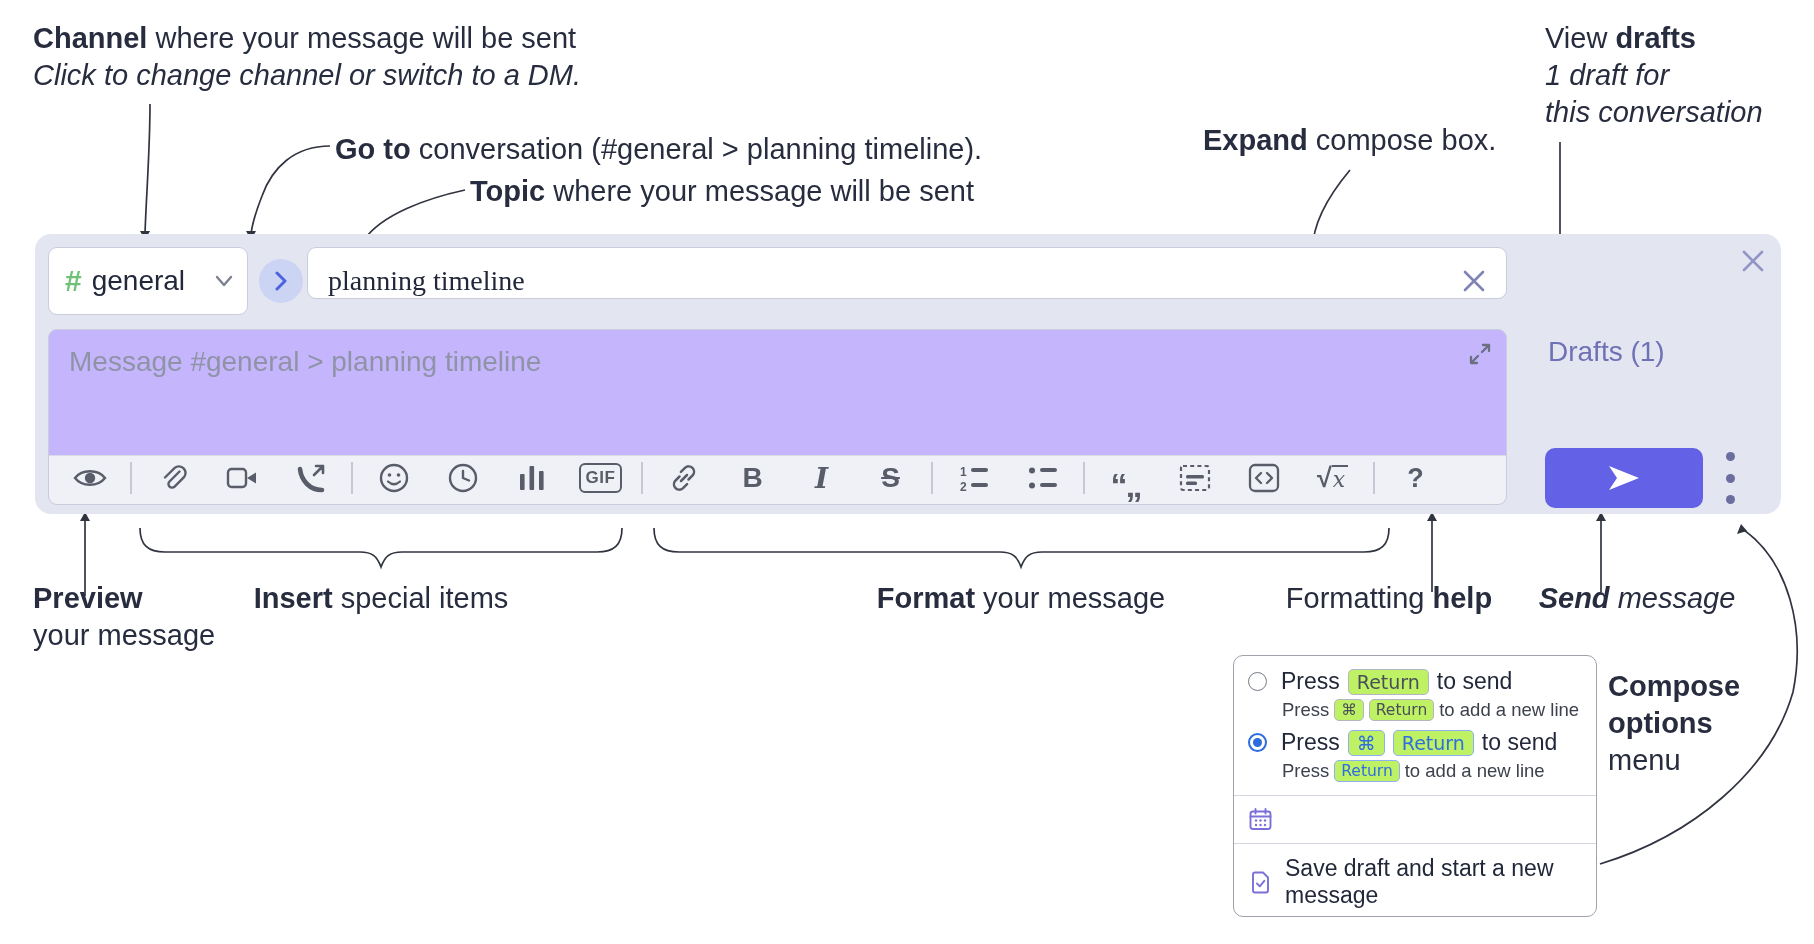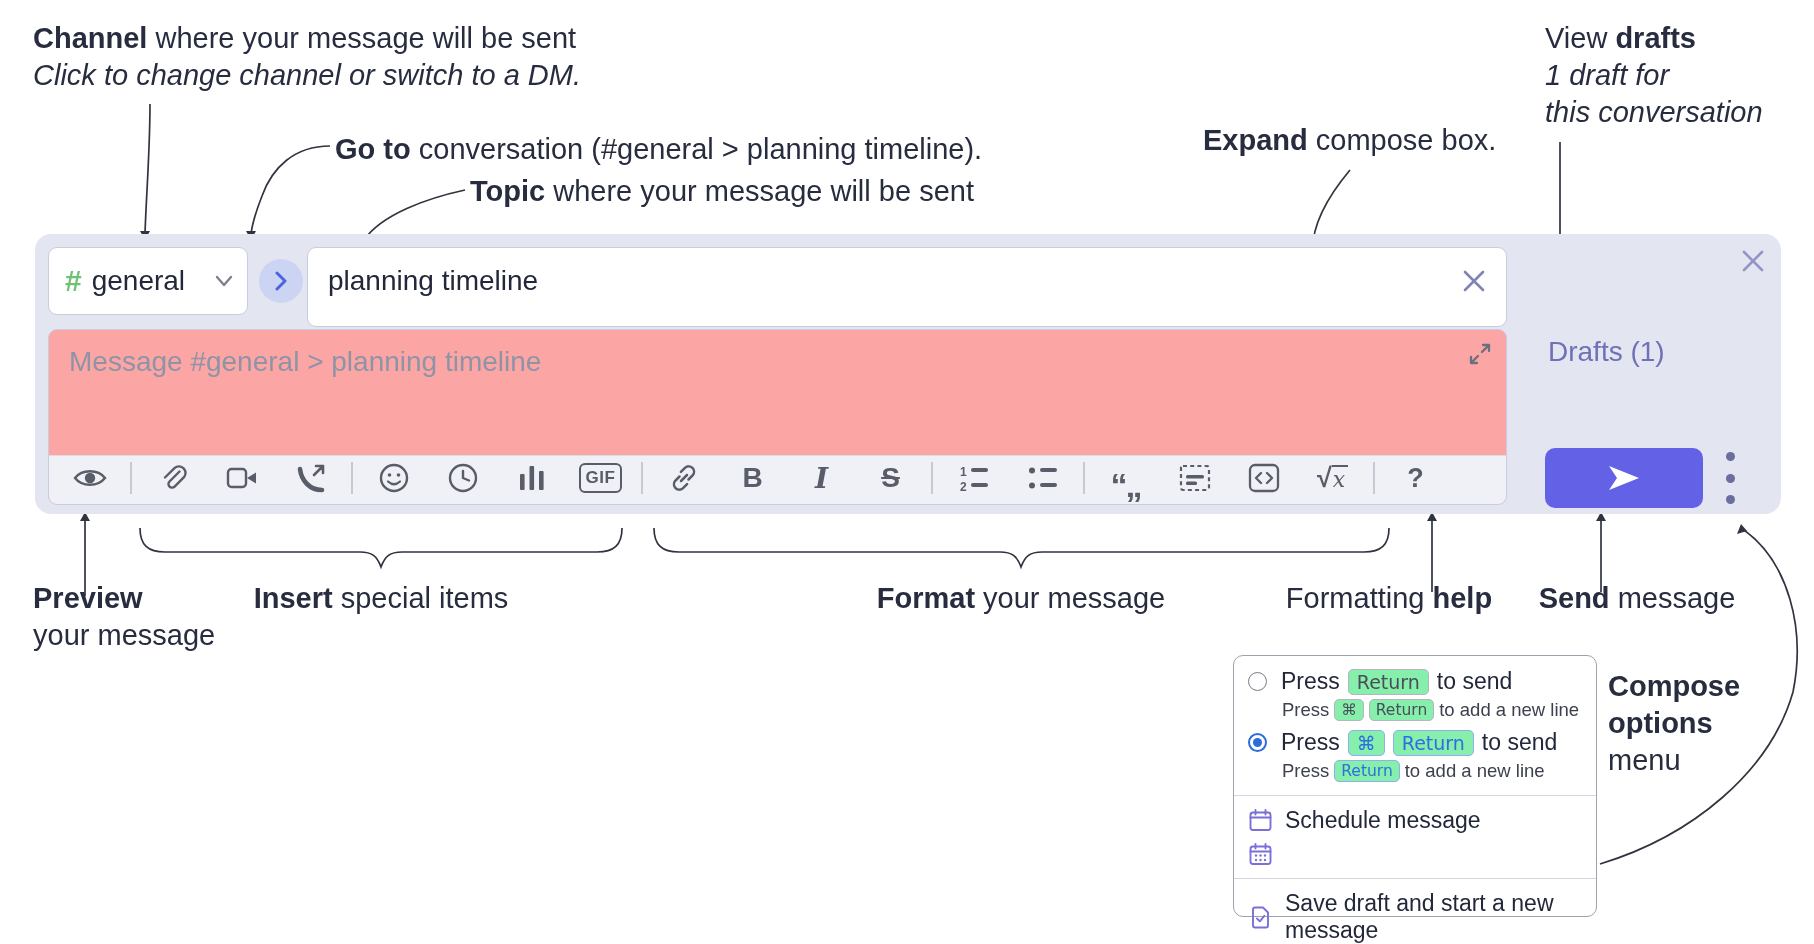--- a/index.html
+++ b/index.html
@@ -15,24 +15,24 @@
   #arrows{position:absolute;left:0;top:0;width:1814px;height:944px;pointer-events:none;}
   #arrows path{fill:none;stroke:#30343f;stroke-width:1.7px;}
   #arrows polygon{fill:#30343f;stroke:none;}
   
   .container{left:35px;top:234px;width:1746px;height:280px;background:#e3e5f1;border-radius:16px;}
   .whitebox{background:#ffffff;border:1px solid #c9ccdd;border-radius:9px;box-sizing:border-box;}
   .channel-box{left:48px;top:247px;width:200px;height:68px;display:flex;align-items:center;padding:0 14px 0 16px;gap:10px;}
   .hash{color:#6fc178;font-weight:700;font-size:30px;}
   .channel-name{font-size:28px;color:#22283a;flex:1;}
   .circle-btn{left:259px;top:259px;width:44px;height:44px;border-radius:50%;background:#ccd4f4;display:flex;align-items:center;justify-content:center;}
-  .topic-box{left:307px;top:247px;width:1200px;height:80px;}
+  .topic-box{left:307px;top:247px;width:1200px;height:52px;font-family:Liberation Serif, serif;}
   .topic-box input{position:absolute;left:20px;top:0;width:1120px;height:66px;border:none;outline:none;background:transparent;font-family:inherit;font-size:28px;color:#22283a;padding:0;}
   .topic-clear{position:absolute;right:16px;top:17px;}
-  .msg-wrap{left:48px;top:329px;width:1459px;height:176px;border:1px solid #c9ccdd;border-radius:9px;background:#fca5a5;box-sizing:border-box;overflow:hidden;}
+  .msg-wrap{left:48px;top:329px;width:1459px;height:176px;border:1px solid #c9ccdd;border-radius:9px;background:#c4b5fd;box-sizing:border-box;overflow:hidden;}
   .msg-area{position:relative;width:100%;height:125px;}
   .msg-area textarea{width:1380px;height:90px;border:none;outline:none;resize:none;background:transparent;
       font-family:inherit;font-size:28px;color:#22283a;padding:16px 0 0 20px;}
   .msg-area textarea::placeholder{color:#8e94a6;opacity:1;}
   .expand-btn{position:absolute;right:12px;top:10px;}
   .toolbar{position:relative;width:100%;height:50px;background:#f0f1f6;border-top:1px solid #d9dbe7;
       display:flex;align-items:flex-start;padding-left:6px;box-sizing:border-box;}
   .tb{width:69px;height:44px;display:flex;align-items:center;justify-content:center;color:#595d69;}
   .tb-div{width:14px;height:44px;display:flex;align-items:center;justify-content:center;}
   .tb-div span{display:block;width:1.5px;height:32px;background:#c6c8d4;}
@@ -50,21 +50,21 @@
   .send-btn{left:1545px;top:448px;width:158px;height:60px;background:#6361e6;border-radius:10px;display:flex;align-items:center;justify-content:center;}
   .dots{left:1716px;top:452px;width:28px;height:52px;display:flex;flex-direction:column;align-items:center;justify-content:space-between;}
   .dots span{width:9px;height:9px;border-radius:50%;background:#6a6d9e;}
   
   .popup{left:1233px;top:655px;width:364px;height:262px;background:#fff;border:1.5px solid #9fa2ad;border-radius:10px;box-sizing:border-box;padding:10px 0 0 0;}
   .p-row{display:flex;align-items:center;padding:2px 14px;font-size:23px;color:#22283a;gap:8px;}
   .p-sub{display:flex;align-items:center;padding:2px 14px 6px 48px;font-size:18.5px;color:#3c414d;gap:5px;}
   .radio{width:19px;height:19px;border-radius:50%;border:1.8px solid #767b86;box-sizing:border-box;flex:none;margin-right:6px;}
   .radio.sel{border:2.2px solid #2b6ce0;position:relative;}
   .radio.sel::after{content:"";position:absolute;left:2.6px;top:2.6px;width:9.5px;height:9.5px;border-radius:50%;background:#2b6ce0;}
-  .chip{display:inline-block;border:1.3px solid #b3b6c0;border-radius:5px;background:#86efac;color:#4a4e59;
+  .chip{display:inline-block;border:1.3px solid #b3b6c0;border-radius:5px;background:#bef264;color:#4a4e59;
         font-size:19px;padding:1px 8px;font-family:"DejaVu Sans","Liberation Sans",sans-serif;}
   .p-sub .chip{font-size:15.5px;padding:1px 6px;}
   .chip.blue{border-color:#8db0f2;color:#2f6de0;}
   .p-divider{height:1px;background:#d5d7de;margin:7px 0;}
   .m-row{display:flex;align-items:center;gap:12px;padding:4px 14px;font-size:23px;color:#22283a;}
   .m-row svg{flex:none;}
 </style>
 </head>
 <body>
 
@@ -300,21 +300,21 @@
   </div>
   <div class="abs ann center" style="left:1021px;top:580px;">
     <b>Format</b><span> your message</span>
   </div>
   <div class="abs ann center" style="left:381px;top:580px;">
     <b>Insert</b><span> special items</span>
   </div>
   <div class="abs ann center" style="left:1389px;top:580px;">
     <span>Formatting </span><b>help</b>
   </div>
-  <div class="abs ann center" style="left:1637px;top:580px;">
+  <div class="abs ann center" style="left:1637px;top:580px;font-style:italic;">
     <b>Send</b><span> message</span>
   </div>
   <div class="abs ann" style="left:1608px;top:668px;">
     <div><b>Compose</b></div>
     <div><b>options</b></div>
     <div><span>menu</span></div>
   </div>
 
   <div class="abs popup">
     <div class="p-row">
@@ -335,27 +335,20 @@
       <span class="chip blue">⌘</span>
       <span class="chip blue">Return</span>
       <span>to send</span>
     </div>
     <div class="p-sub">
       <span>Press</span>
       <span class="chip blue">Return</span>
       <span>to add a new line</span>
     </div>
     <div class="p-divider"></div>
-    <div class="m-row">
-      <svg width="25" height="25" viewBox="0 0 25 25">
-        <rect x="2.5" y="4.5" width="20" height="17.5" rx="2.5" stroke="#7a70d8" stroke-width="1.9" fill="none"></rect>
-        <path d="M7.5 2 v4.5 M17.5 2 v4.5 M2.5 9.5 h20" stroke="#7a70d8" stroke-width="1.9" fill="none" stroke-linecap="round"></path>
-      </svg>
-      <span>Schedule message</span>
-    </div>
     <div class="m-row">
       <svg width="25" height="25" viewBox="0 0 25 25">
         <rect x="2.5" y="4.5" width="20" height="17.5" rx="2.5" stroke="#7a70d8" stroke-width="1.9" fill="none"></rect>
         <path d="M7.5 2 v4.5 M17.5 2 v4.5 M2.5 9.5 h20" stroke="#7a70d8" stroke-width="1.9" fill="none" stroke-linecap="round"></path>
         <circle cx="8" cy="13.5" r="1.2" fill="#7a70d8"></circle>
           <circle cx="12.5" cy="13.5" r="1.2" fill="#7a70d8"></circle>
           <circle cx="17" cy="13.5" r="1.2" fill="#7a70d8"></circle>
         <circle cx="8" cy="18" r="1.2" fill="#7a70d8"></circle>
           <circle cx="12.5" cy="18" r="1.2" fill="#7a70d8"></circle>
           <circle cx="17" cy="18" r="1.2" fill="#7a70d8"></circle>

